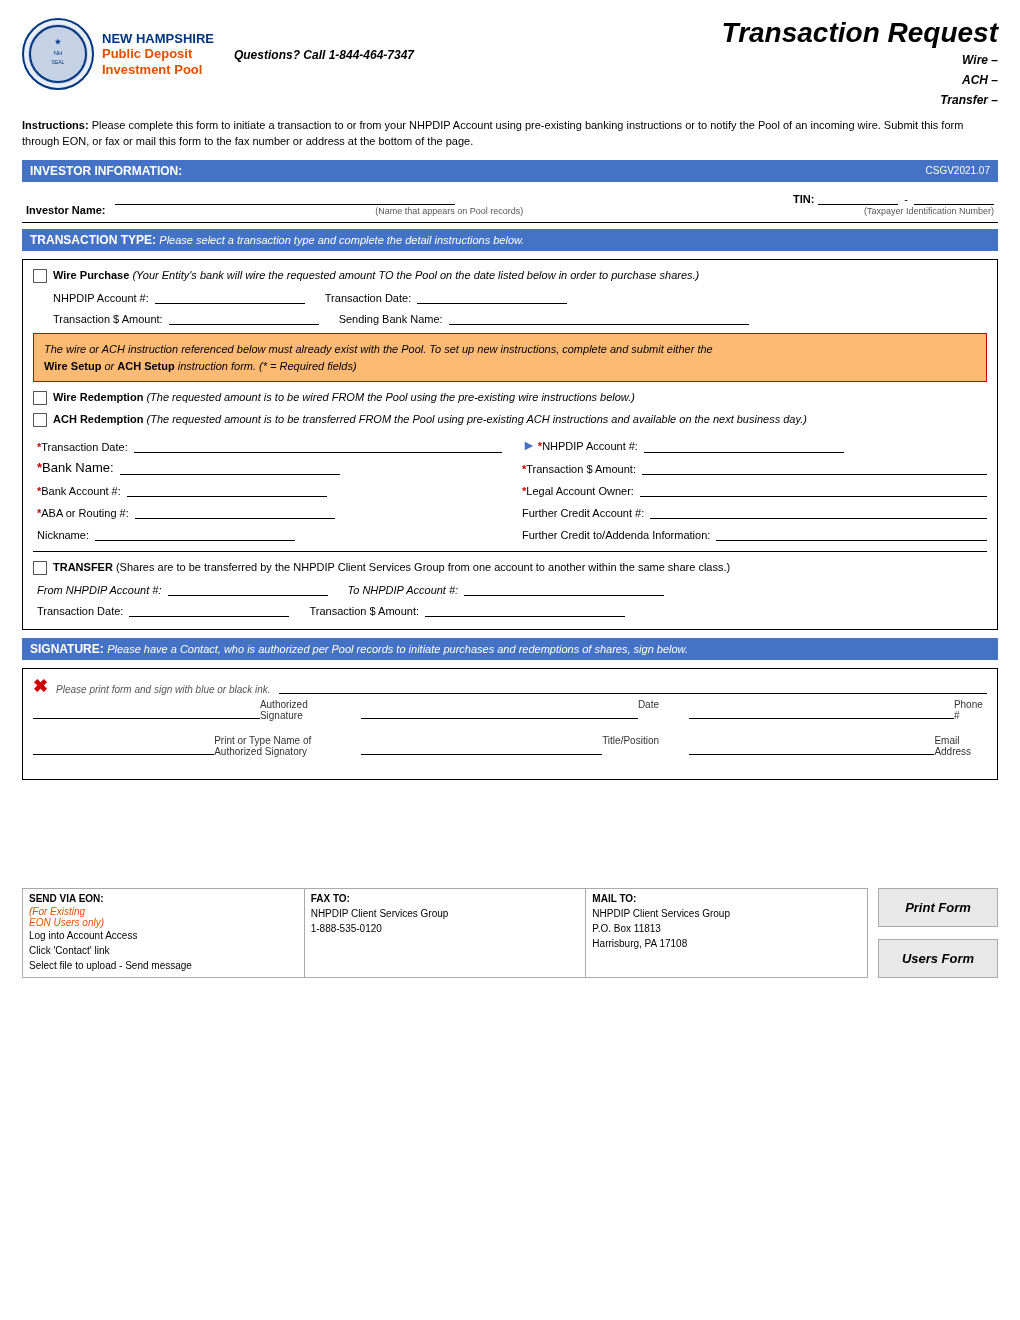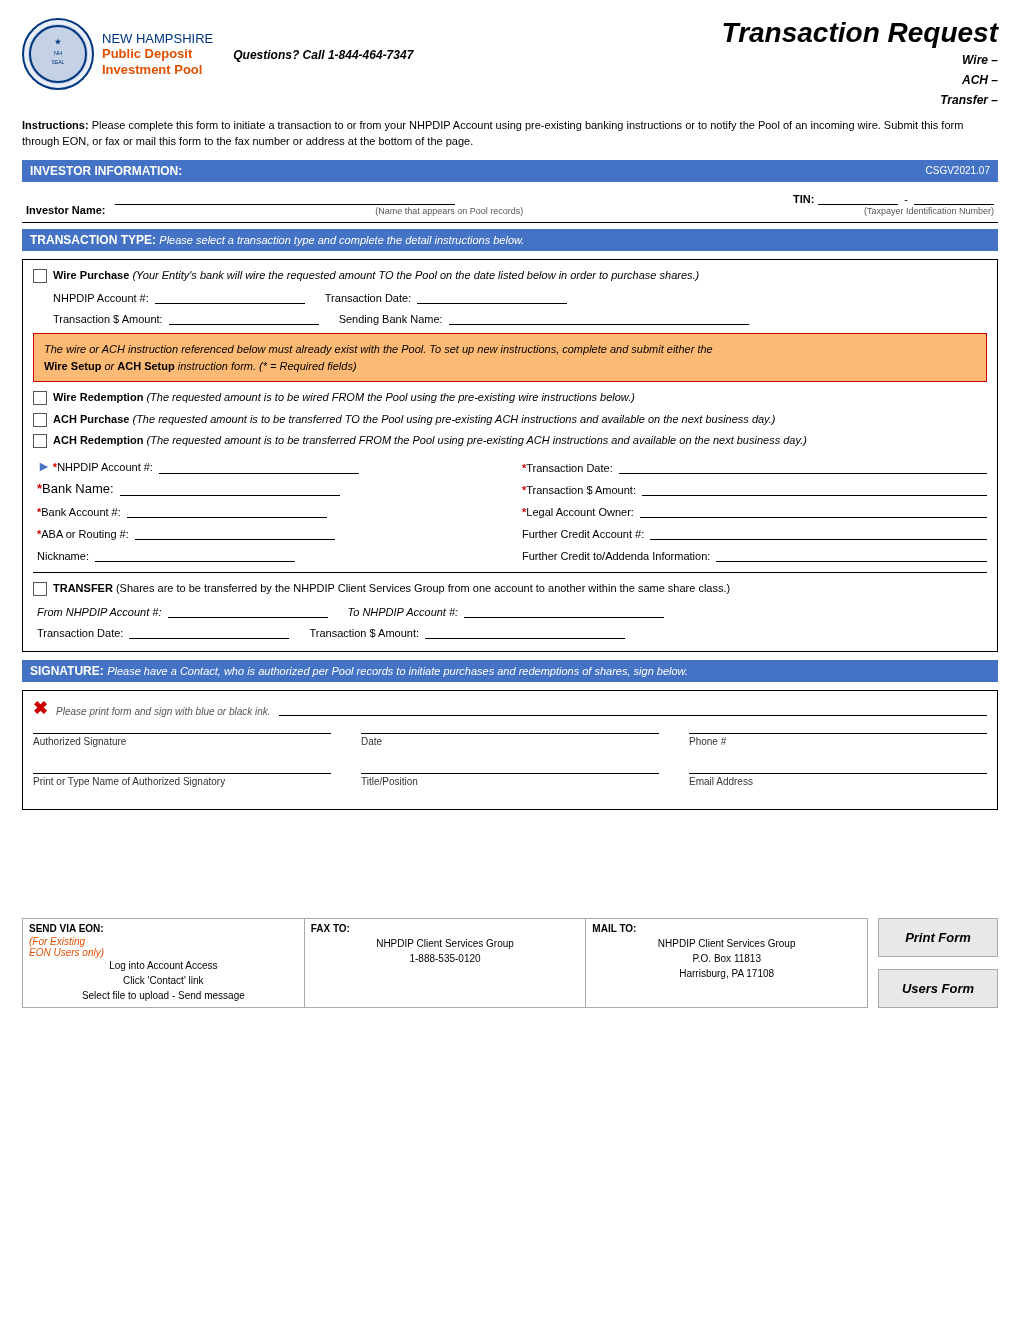--- a/index.html
+++ b/index.html
@@ -44,21 +44,21 @@
       background: #e8eef7;
     }
     .logo-circle svg { width: 64px; height: 64px; }
     .logo-text {
       display: flex;
       flex-direction: column;
       justify-content: center;
     }
     .logo-text .nh-title {
       font-size: 13px;
-      font-weight: normal;
+      font-weight: bold;
       color: #003580;
       line-height: 1.2;
       text-align: right;
     }
     .logo-text .nh-sub {
       font-size: 13px;
       font-weight: bold;
       color: #e05000;
       line-height: 1.2;
     }
@@ -245,21 +245,20 @@
       font-style: italic;
       color: #555;
     }
     .sig-fields-row {
       display: flex;
       gap: 30px;
       margin-bottom: 14px;
     }
     .sig-field-group {
       display: flex;
-      flex-direction: column;
       flex: 1;
     }
     .sig-field-group input {
       border: none;
       border-bottom: 1px solid #000;
       outline: none;
       font-size: 11px;
       background: transparent;
       width: 100%;
       margin-bottom: 2px;
@@ -297,21 +296,21 @@
       font-weight: bold;
       color: #000;
       display: block;
       margin-bottom: 2px;
     }
     .footer-col .footer-sub {
       color: #e05000;
       font-style: italic;
       display: block;
     }
-    .footer-col .footer-text { display: block; line-height: 1.5; text-align: center; }
+    .footer-col .footer-text { display: block; line-height: 1.5; }
     .btn-area {
       position: absolute;
       right: 0;
       top: 0;
       width: 120px;
       display: flex;
       flex-direction: column;
       gap: 12px;
       height: 100%;
     }
@@ -447,46 +446,39 @@
     </div>
 
     <div class="checkbox-row">
       <span class="checkbox-box"></span>
       <span class="checkbox-text">
         <b>Wire Redemption</b>
         <i><span>(The requested amount is to be wired FROM the Pool using the pre-existing wire instructions below.)</span></i>
       </span>
     </div>
 
-    <div class="checkbox-row">
-      <span class="checkbox-box"></span>
-      <span class="checkbox-text">
-        <b>ACH Purchase</b>
-        <i><span>(The requested amount is to be transferred TO the Pool using pre-existing ACH instructions and available on the next business day.)</span></i>
-      </span>
-    </div>
 
     <div class="checkbox-row">
       <span class="checkbox-box"></span>
       <span class="checkbox-text">
         <b>ACH Redemption</b>
         <i><span>(The requested amount is to be transferred FROM the Pool using pre-existing ACH instructions and available on the next business day.)</span></i>
       </span>
     </div>
 
     <div style="padding: 4px 0 0 4px;">
 
       <div style="display:flex; gap:20px; margin-bottom:7px; align-items:flex-end;">
         <div style="display:flex; align-items:flex-end; gap:6px; flex:1;">
+          <span style="font-size:11px; white-space:nowrap;"><span class="req">*</span><span>Transaction Date:</span></span>
+          <input type="text" class="underline-field" style="flex: 1 1 0%;">
+        </div>
+        <div style="display:flex; align-items:flex-end; gap:6px; flex:1;">
           <span style="font-size:11px; white-space:nowrap;"><span class="arrow-ptr">►</span><span class="req">*</span><span>NHPDIP Account #:</span></span>
           <input type="text" class="underline-field" style="width: 200px;">
-        </div>
-        <div style="display:flex; align-items:flex-end; gap:6px; flex:1;">
-          <span style="font-size:11px; white-space:nowrap;"><span class="req">*</span><span>Transaction Date:</span></span>
-          <input type="text" class="underline-field" style="flex: 1 1 0%;">
         </div>
       </div>
 
       <div style="display:flex; gap:20px; margin-bottom:7px; align-items:flex-end;">
         <div style="display:flex; align-items:flex-end; gap:6px; flex:1;">
           <span style="font-size:13px; white-space:nowrap;"><span class="req">*</span><span>Bank Name:</span></span>
           <input type="text" class="underline-field" style="width: 220px;">
         </div>
         <div style="display:flex; align-items:flex-end; gap:6px; flex:1;">
           <span style="font-size:11px; white-space:nowrap;"><span class="req">*</span><span>Transaction $ Amount:</span></span>

